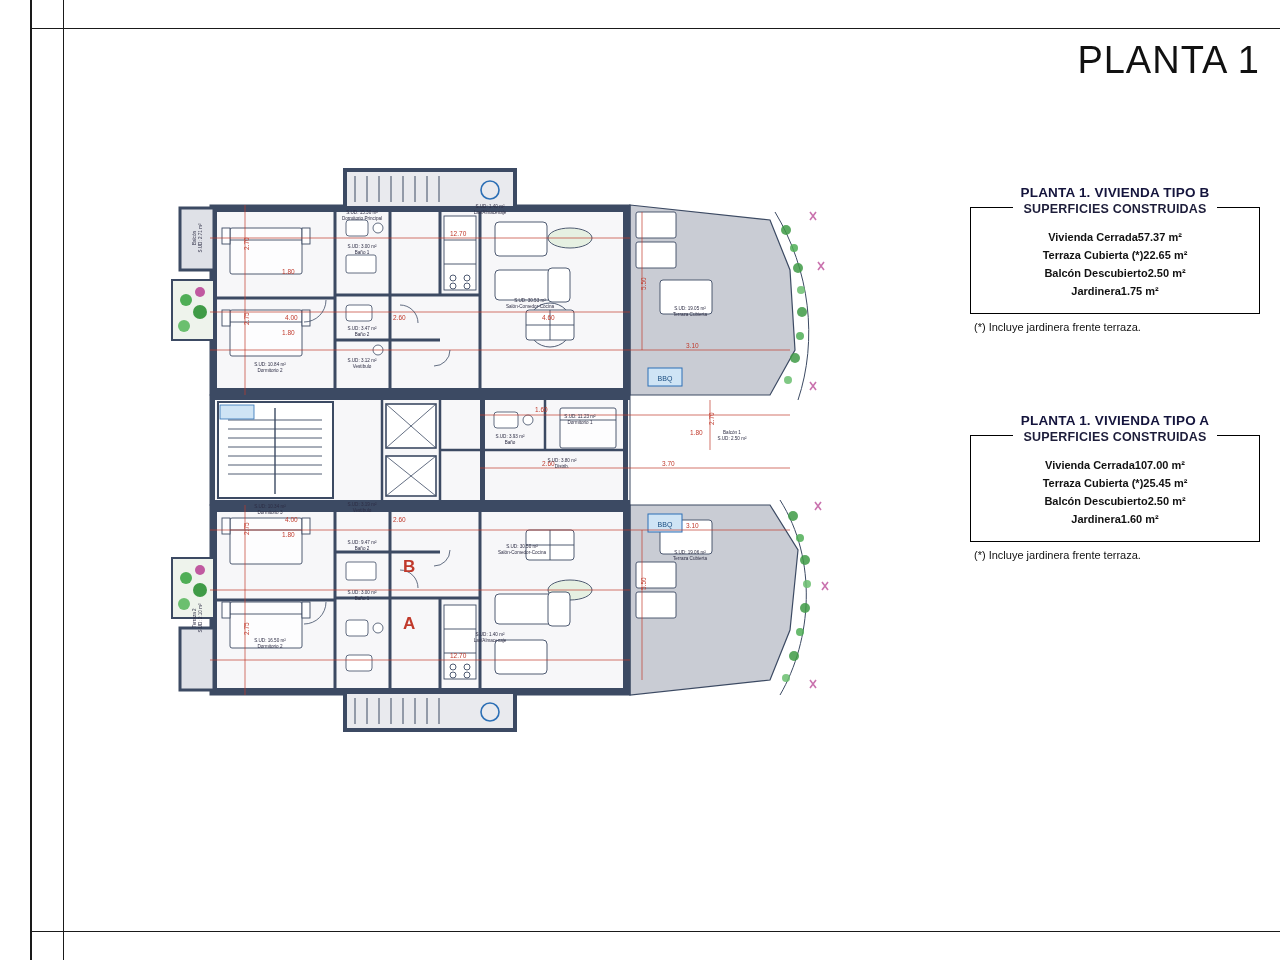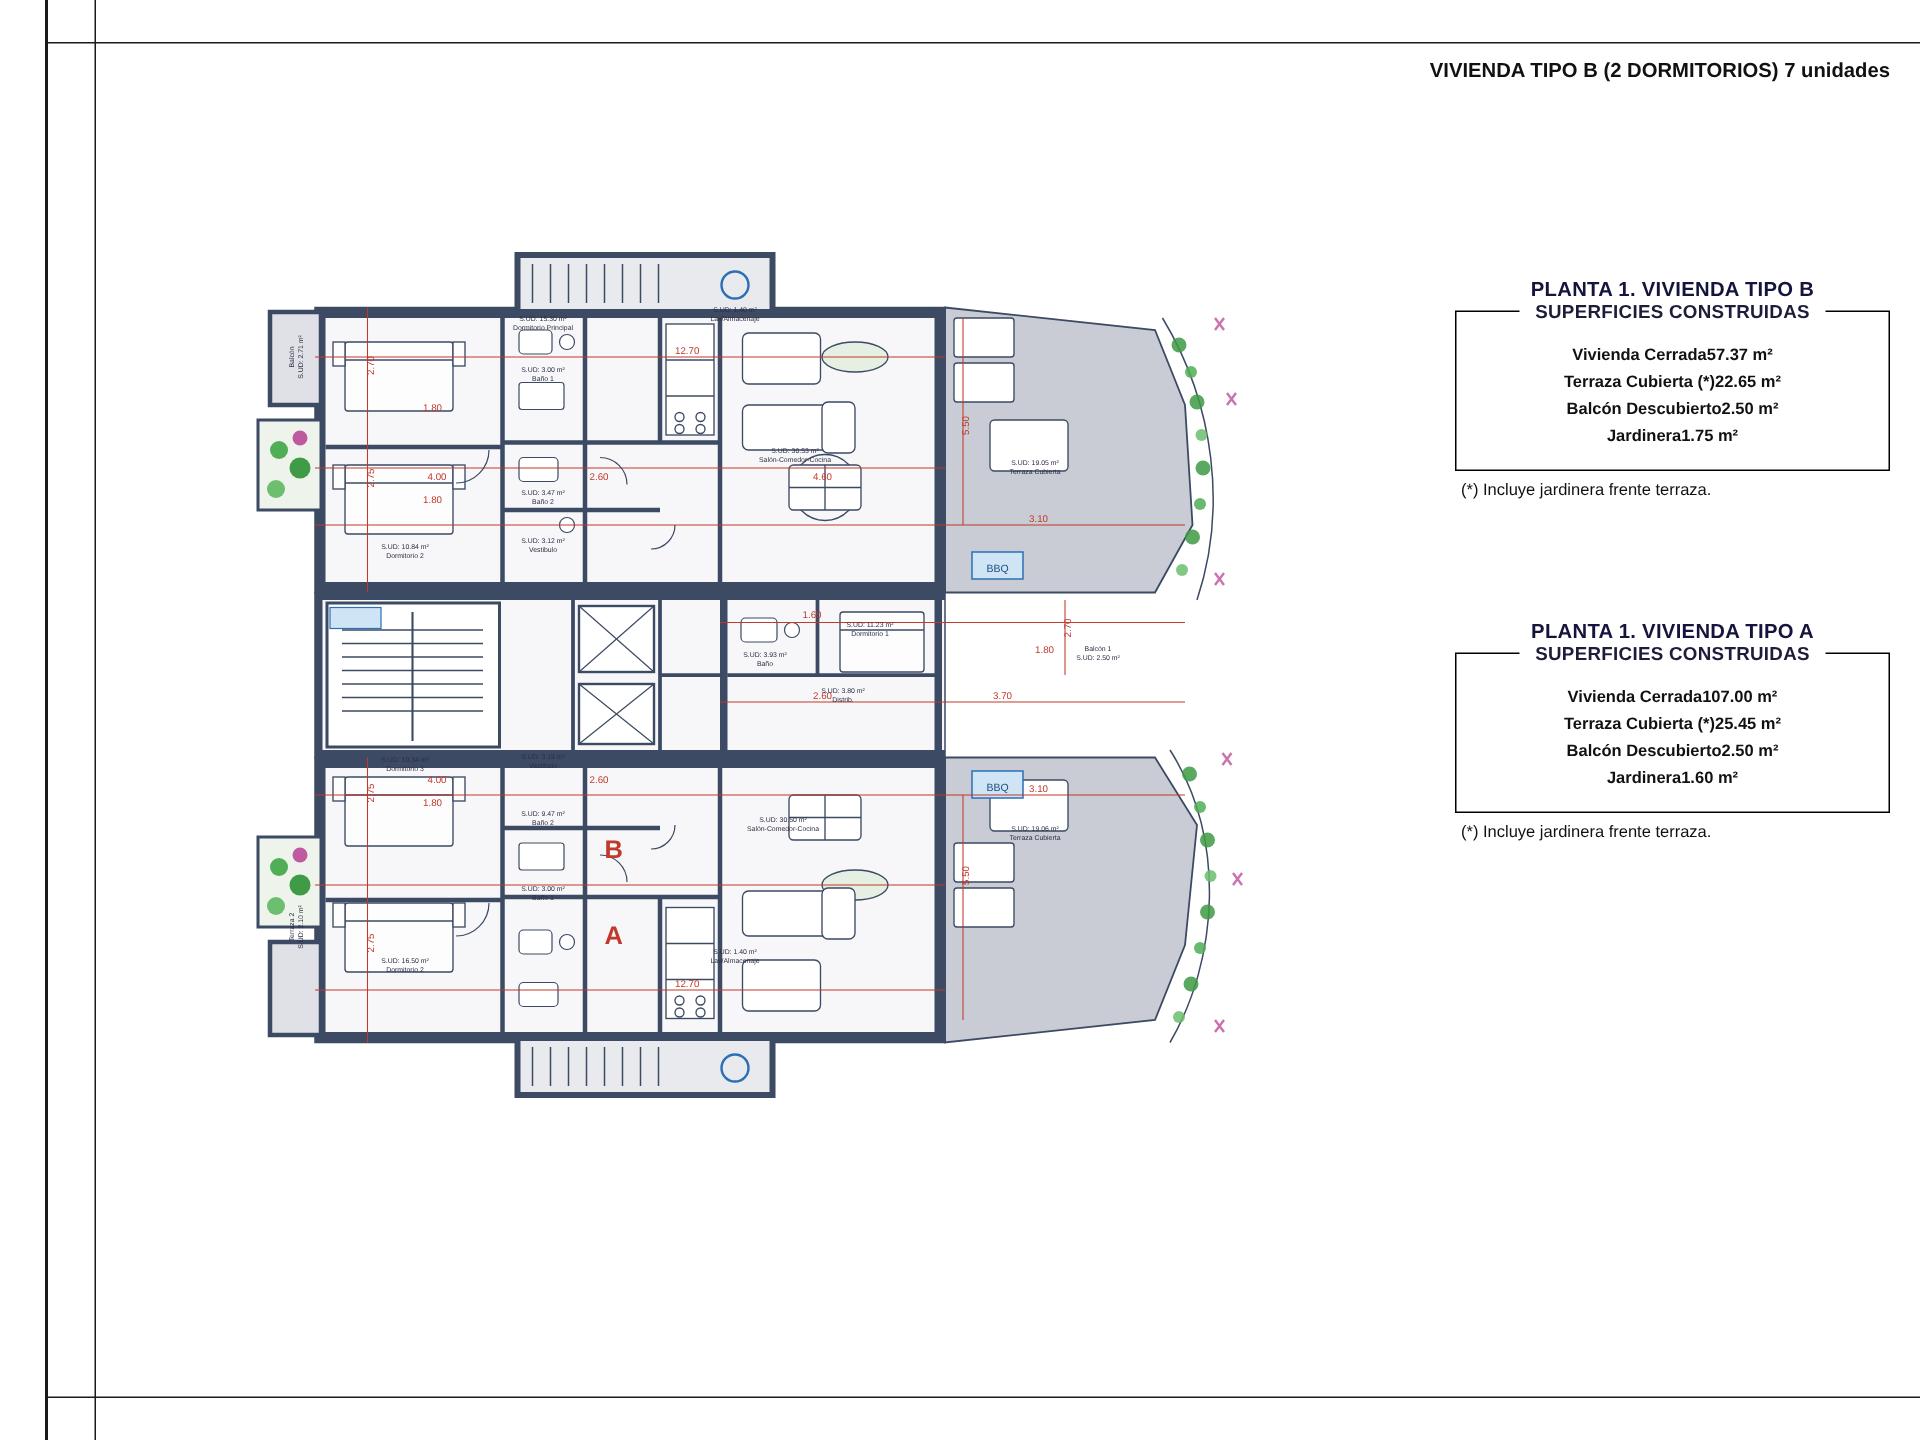--- a/index.html
+++ b/index.html
@@ -130,21 +130,21 @@
 <body>
 
 <div id="sheet">
 
   <div class="frame-line" id="frame-left-outer"></div>
   <div class="frame-line" id="frame-left-inner"></div>
   <div class="frame-line" id="frame-top"></div>
   <div class="frame-line" id="frame-bottom"></div>
 
   <div id="title-block">
-    <div class="subtitle">VIVIENDA TIPO B (2 DORMITORIOS) 7 unidades</div>
+    <div id="planta-title">PLANTA 1</div>
   </div>
 
   <div class="info-table" id="table-b">
     <div class="tbl-title">PLANTA 1. VIVIENDA TIPO B</div>
     <div class="tbl-box">
       <div class="tbl-legend">
         <span>SUPERFICIES CONSTRUIDAS</span>
       </div>
       <div class="row">
         <span class="lbl">Vivienda Cerrada</span>

